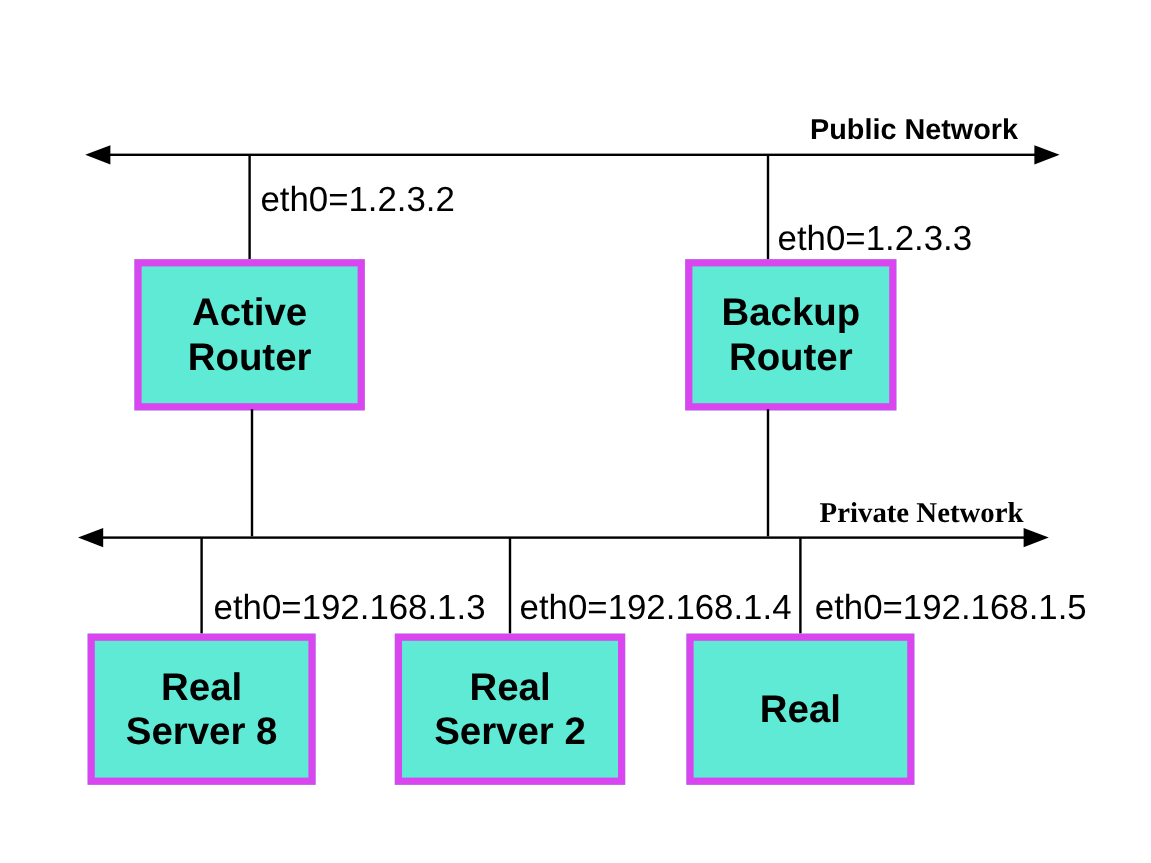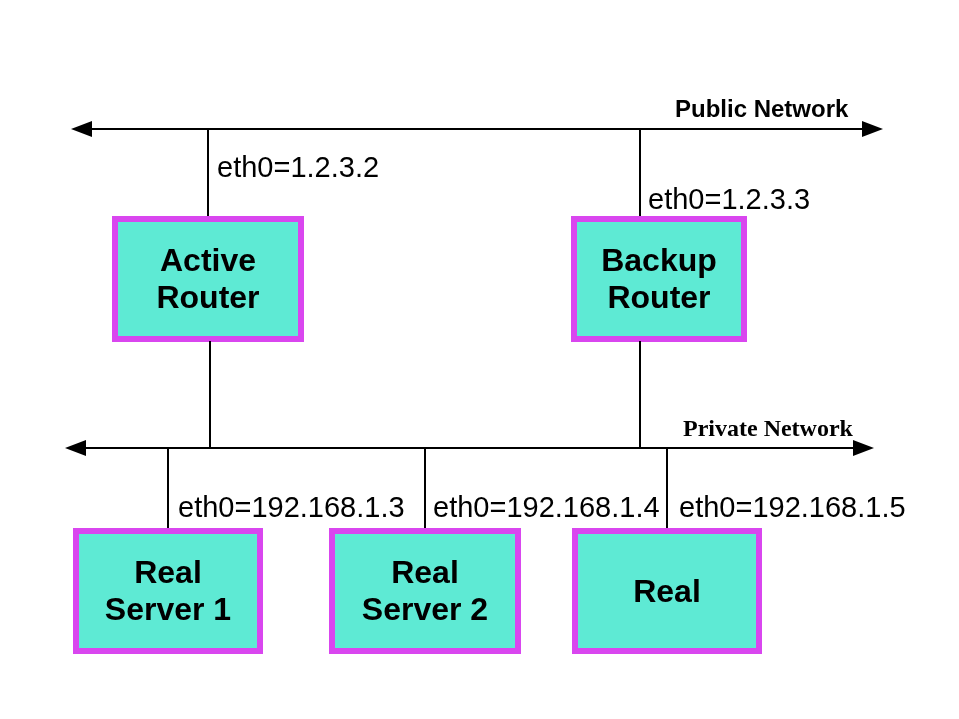--- a/index.html
+++ b/index.html
@@ -113,21 +113,21 @@
   <div class="vline" style="left:167px; top:448px; height:80px;"></div>
   <div class="vline" style="left:424px; top:448px; height:80px;"></div>
   <div class="vline" style="left:666px; top:448px; height:80px;"></div>
 
   <div class="iplabel" style="left:178px; top:490px;">eth0=192.168.1.3</div>
   <div class="iplabel" style="left:433px; top:490px;">eth0=192.168.1.4</div>
   <div class="iplabel" style="left:679px; top:490px;">eth0=192.168.1.5</div>
 
   <div class="node" style="left:73px; top:528px; width:190px; height:126px;">
     <div>Real</div>
-    <div>Server 1</div>
+    <div>Server 8</div>
   </div>
   <div class="node" style="left:329px; top:528px; width:192px; height:126px;">
     <div>Real</div>
     <div>Server 2</div>
   </div>
   <div class="node" style="left:572px; top:528px; width:190px; height:126px;">
     <div>Real</div>
   </div>
 
 </div>

